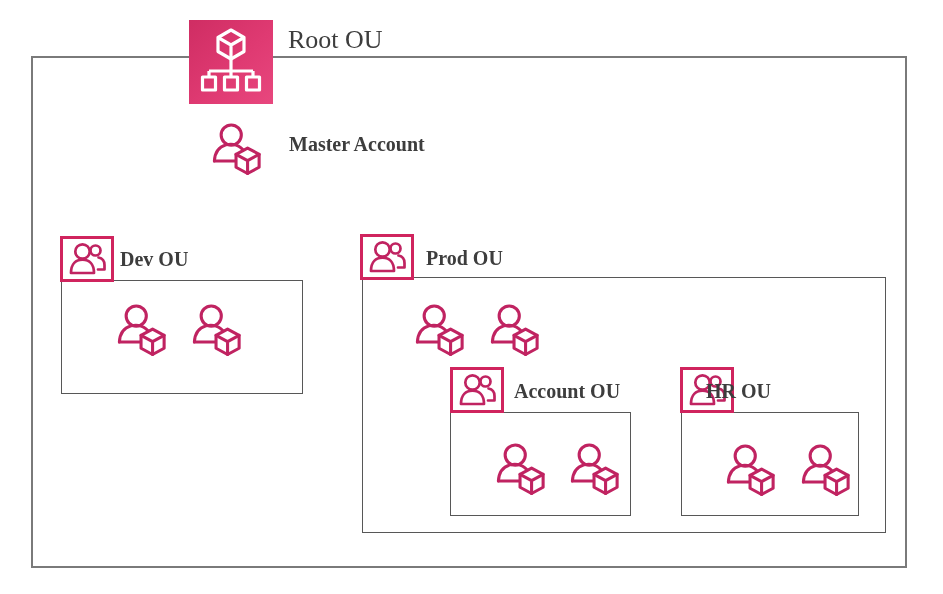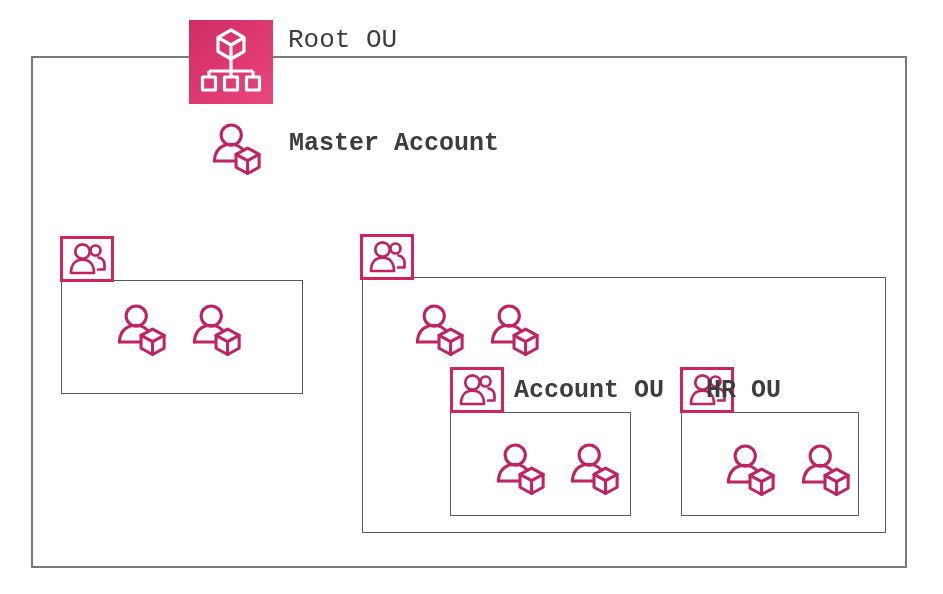--- a/index.html
+++ b/index.html
@@ -1,23 +1,23 @@
 <!DOCTYPE html>
 <html><head>
 <meta charset="utf-8">
 <style>
   html,body{margin:0;padding:0;background:#ffffff;}
   .canvas{
     position:relative;width:943px;height:594px;background:#ffffff;
-    font-family:Liberation Mono, monospace;overflow:hidden;border-radius:17px;
+    font-family:Liberation Serif, serif;overflow:hidden;border-radius:17px;
   }
   .box{position:absolute;box-sizing:border-box;border:1.5px solid #575757;background:transparent;}
   .outer{border:2px solid #7a7a7a;}
   .label{
-    position:absolute;color:#3d3d3d;font-size:25px;line-height:26px;
+    position:absolute;color:#3d3d3d;font-size:20px;line-height:26px;
     white-space:nowrap;letter-spacing:0px;
   }
   .bold{font-weight:700;}
   .root-label{font-size:26px;font-weight:400;}
   .root-icon{
     position:absolute;left:189px;top:20px;width:84px;height:84px;
     background:linear-gradient(135deg,#cf2d63 0%,#df3a72 55%,#e8477e 100%);
     display:flex;align-items:center;justify-content:center;
   }
   .badge{
@@ -77,36 +77,38 @@
         <use href="#account-glyph"></use>
       </svg>
   </div>
   <div class="label bold" style="left:289px;top:131px">Master Account</div>
 
   <div class="badge" style="left:60px;top:236px">
     <svg width="41" height="34" viewBox="0 0 41 34">
         <use href="#ou-glyph"></use>
       </svg>
   </div>
+  <div class="label bold" style="left:120px;top:246px">Dev OU</div>
   <div class="acct" style="left:117px;top:302px">
     <svg width="50" height="56" viewBox="0 0 52 57">
         <use href="#account-glyph"></use>
       </svg>
   </div>
   <div class="acct" style="left:192px;top:302px">
     <svg width="50" height="56" viewBox="0 0 52 57">
         <use href="#account-glyph"></use>
       </svg>
   </div>
 
   <div class="badge" style="left:360px;top:234px">
     <svg width="41" height="34" viewBox="0 0 41 34">
         <use href="#ou-glyph"></use>
       </svg>
   </div>
+  <div class="label bold" style="left:426px;top:245px">Prod OU</div>
   <div class="acct" style="left:415px;top:302px">
     <svg width="50" height="56" viewBox="0 0 52 57">
         <use href="#account-glyph"></use>
       </svg>
   </div>
   <div class="acct" style="left:490px;top:302px">
     <svg width="50" height="56" viewBox="0 0 52 57">
         <use href="#account-glyph"></use>
       </svg>
   </div>

